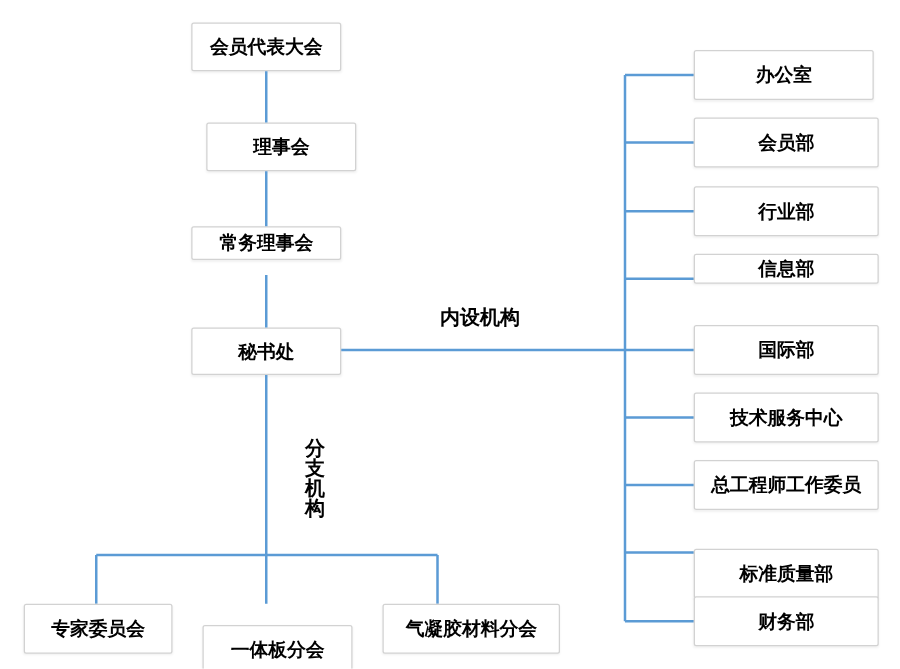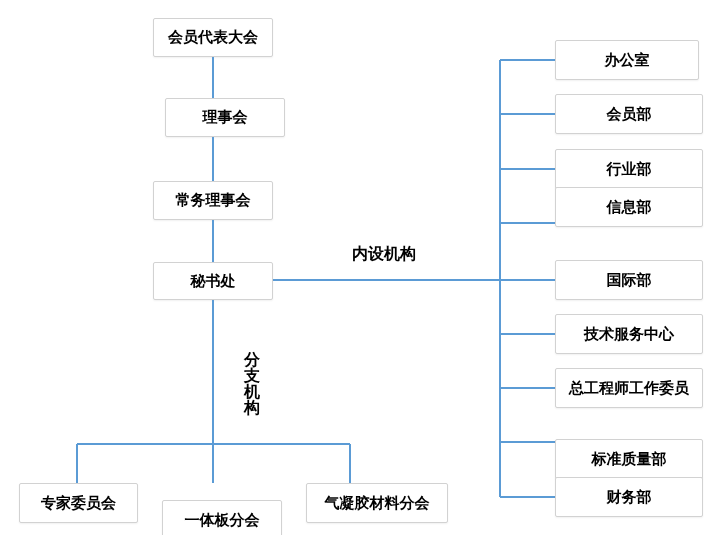--- a/index.html
+++ b/index.html
@@ -43,21 +43,21 @@
     text-align:left;
   }
 </style>
 </head>
 <body>
 
 <div id="canvas">
 
   <div class="node" style="left:153px;top:18px;width:120px;height:39px;">会员代表大会</div>
   <div class="node" style="left:165px;top:98px;width:120px;height:39px;">理事会</div>
-  <div class="node" style="left:153px;top:181px;width:120px;height:39px;">常务理事会</div>
+  <div class="node" style="left:153px;top:181px;width:120px;height:27px;">常务理事会</div>
   <div class="node" style="left:153px;top:262px;width:120px;height:38px;">秘书处</div>
 
   <div class="vline" style="left:212.25px;top:57px;height:41px;"></div>
   <div class="vline" style="left:212.25px;top:137px;height:44px;"></div>
   <div class="vline" style="left:212.25px;top:220px;height:42px;"></div>
 
   <div class="vline" style="left:212.25px;top:300px;height:183px;"></div>
 
   <div class="flow-label" style="left:352px;top:244px;">内设机构</div>
 
@@ -70,21 +70,21 @@
   <div class="hline" style="left:500px;top:168.25px;width:55px;"></div>
   <div class="hline" style="left:500px;top:222.25px;width:55px;"></div>
   <div class="hline" style="left:500px;top:333.25px;width:55px;"></div>
   <div class="hline" style="left:500px;top:387.25px;width:55px;"></div>
   <div class="hline" style="left:500px;top:441.25px;width:55px;"></div>
   <div class="hline" style="left:500px;top:496.25px;width:55px;"></div>
 
   <div class="node" style="left:555px;top:40px;width:144px;height:40px;font-family:Liberation Mono, monospace;">办公室</div>
   <div class="node" style="left:555px;top:94px;width:148px;height:40px;">会员部</div>
   <div class="node" style="left:555px;top:149px;width:148px;height:40px;">行业部</div>
-  <div class="node" style="left:555px;top:187px;width:148px;height:40px;">信息部</div>
+  <div class="node" style="left:555px;top:203px;width:148px;height:24px;">信息部</div>
   <div class="node" style="left:555px;top:260px;width:148px;height:40px;">国际部</div>
   <div class="node" style="left:555px;top:314px;width:148px;height:40px;">技术服务中心</div>
   <div class="node" style="left:555px;top:368px;width:148px;height:40px;">总工程师工作委员</div>
   <div class="node" style="left:555px;top:422px;width:148px;height:40px;margin-top:17px;">标准质量部</div>
   <div class="node" style="left:555px;top:477px;width:148px;height:40px;">财务部</div>
 
   <div class="flow-label vertical" style="left:244px;top:352px;">分支机构</div>
 
   <div class="hline" style="left:77px;top:443.25px;width:273px;"></div>
   <div class="vline" style="left:76.25px;top:444px;height:39px;"></div>

